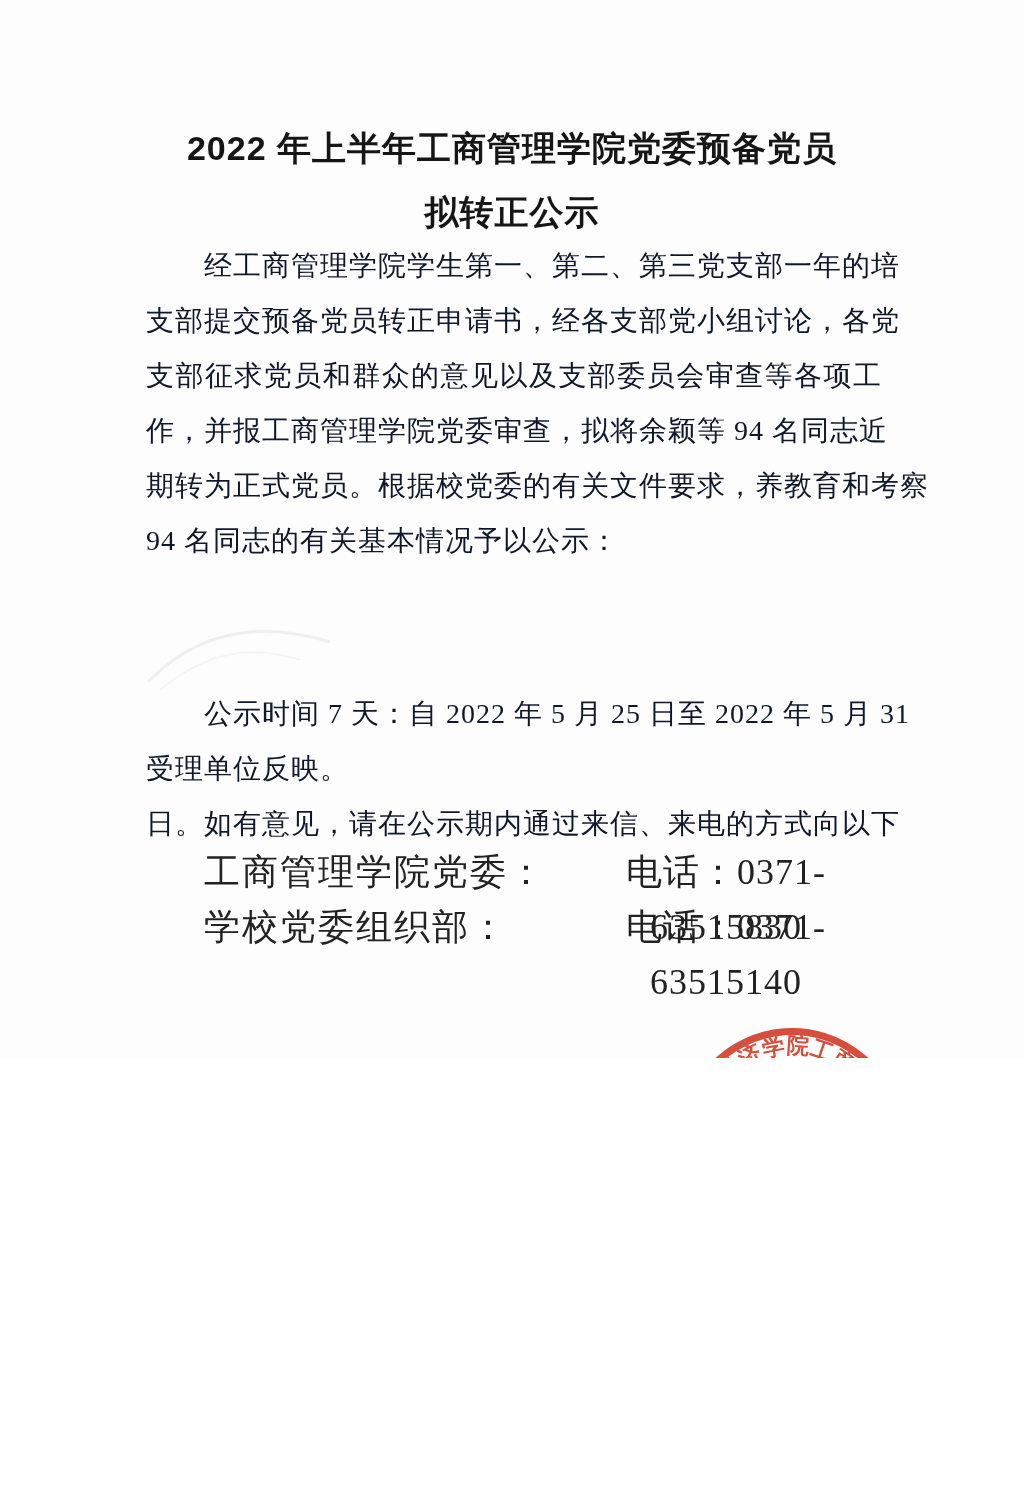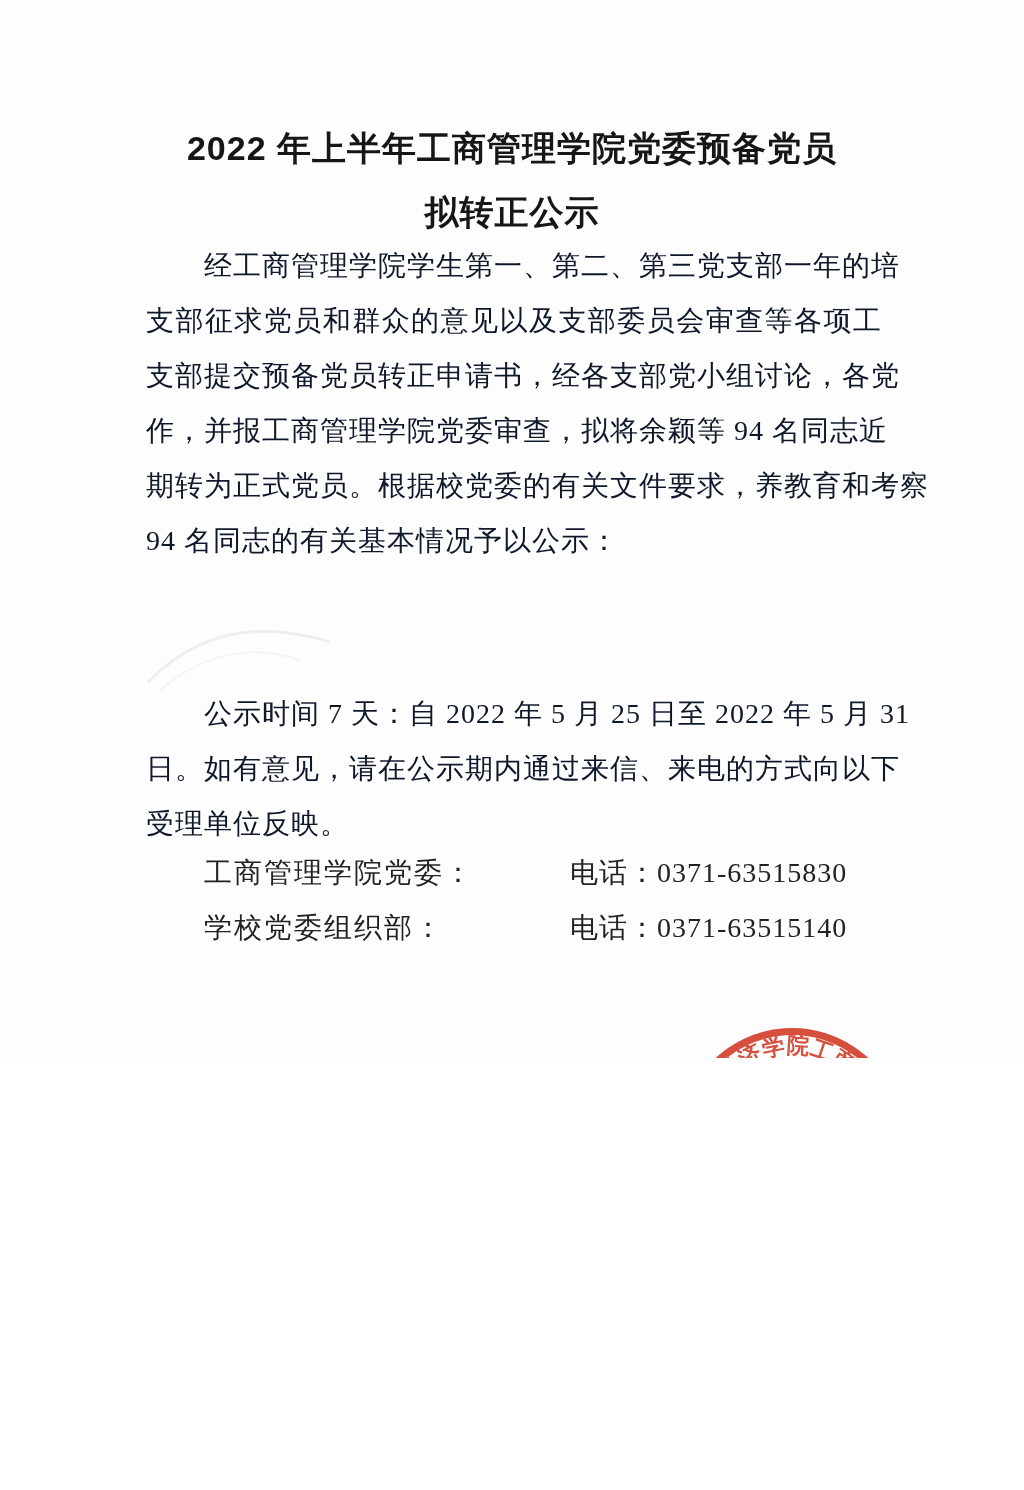--- a/index.html
+++ b/index.html
@@ -45,21 +45,21 @@
     letter-spacing: 1px;
   }
   .bline.indent { padding-left: 58px; }
   .bline.last { text-align-last: left; }
   
   .contacts {
     position: absolute;
     left: 146px;
     top: 845px;
     width: 736px;
-    font-size: 28px;
+    font-size: 36px;
     line-height: 55px;
     color: #222222;
     text-align: center;
   }
   .contact-row { position: relative; height: 55px; }
   .contact-unit { position: absolute; left: 58px; letter-spacing: 2px; }
   .contact-phone { position: absolute; left: 424px; letter-spacing: 1px; }
   
   .sign-block {
     position: absolute;
@@ -97,31 +97,31 @@
 
 <div class="page">
 
   <div class="title-block">
     <div>2022 年上半年工商管理学院党委预备党员</div>
     <div>拟转正公示</div>
   </div>
 
   <div class="body-text para1">
     <div class="bline indent">经工商管理学院学生第一、第二、第三党支部一年的培</div>
+    <div class="bline">支部提交预备党员转正申请书，经各支部党小组讨论，各党</div>
     <div class="bline">支部征求党员和群众的意见以及支部委员会审查等各项工</div>
-    <div class="bline">支部提交预备党员转正申请书，经各支部党小组讨论，各党</div>
     <div class="bline">作，并报工商管理学院党委审查，拟将余颖等 94 名同志近</div>
     <div class="bline">期转为正式党员。根据校党委的有关文件要求，养教育和考察</div>
     <div class="bline last">94 名同志的有关基本情况予以公示：</div>
   </div>
 
   <div class="body-text para2">
     <div class="bline indent">公示时间 7 天：自 2022 年 5 月 25 日至 2022 年 5 月 31</div>
+    <div class="bline last">受理单位反映。</div>
     <div class="bline">日。如有意见，请在公示期内通过来信、来电的方式向以下</div>
-    <div class="bline last">受理单位反映。</div>
   </div>
 
   <div class="contacts">
     <div class="contact-row">
       <span class="contact-unit">工商管理学院党委：</span>
       <span class="contact-phone">电话：0371-63515830</span>
     </div>
     <div class="contact-row">
       <span class="contact-unit">学校党委组织部：</span>
       <span class="contact-phone">电话：0371-63515140</span>

